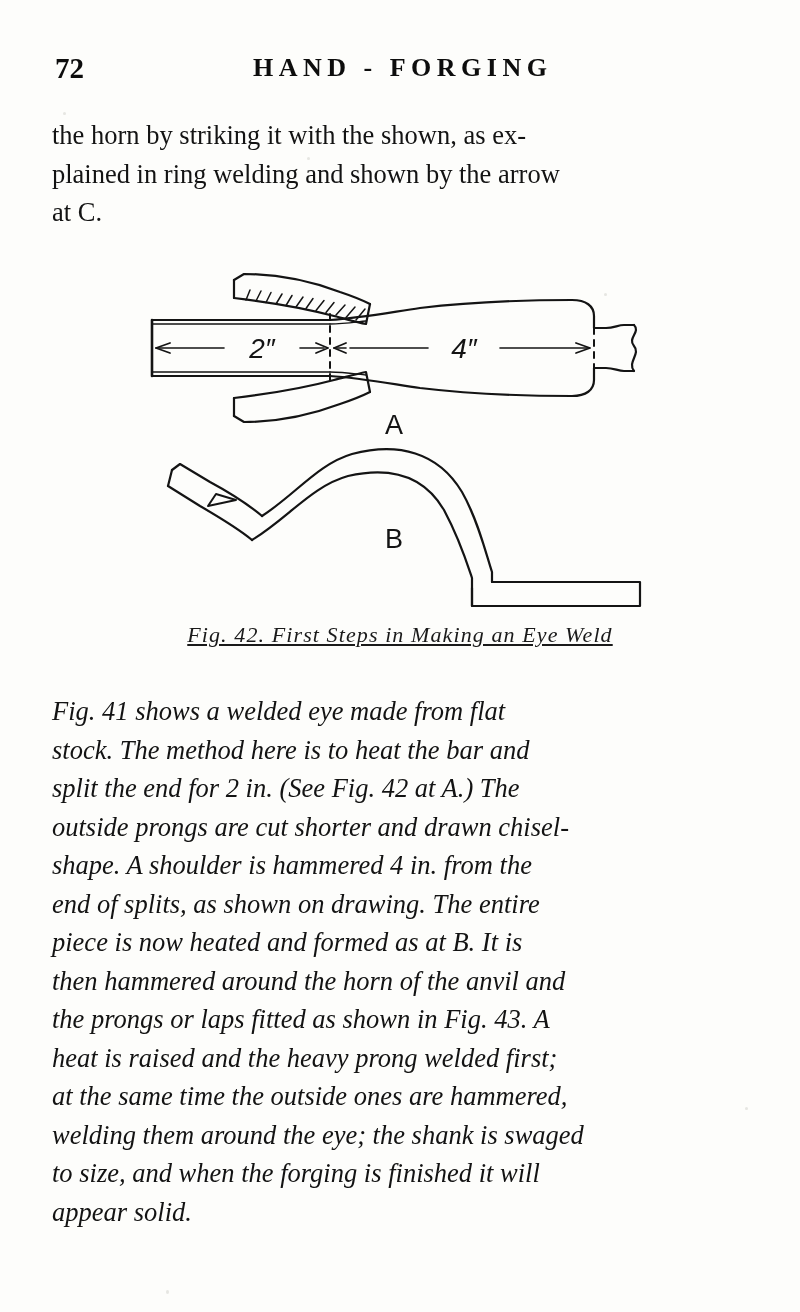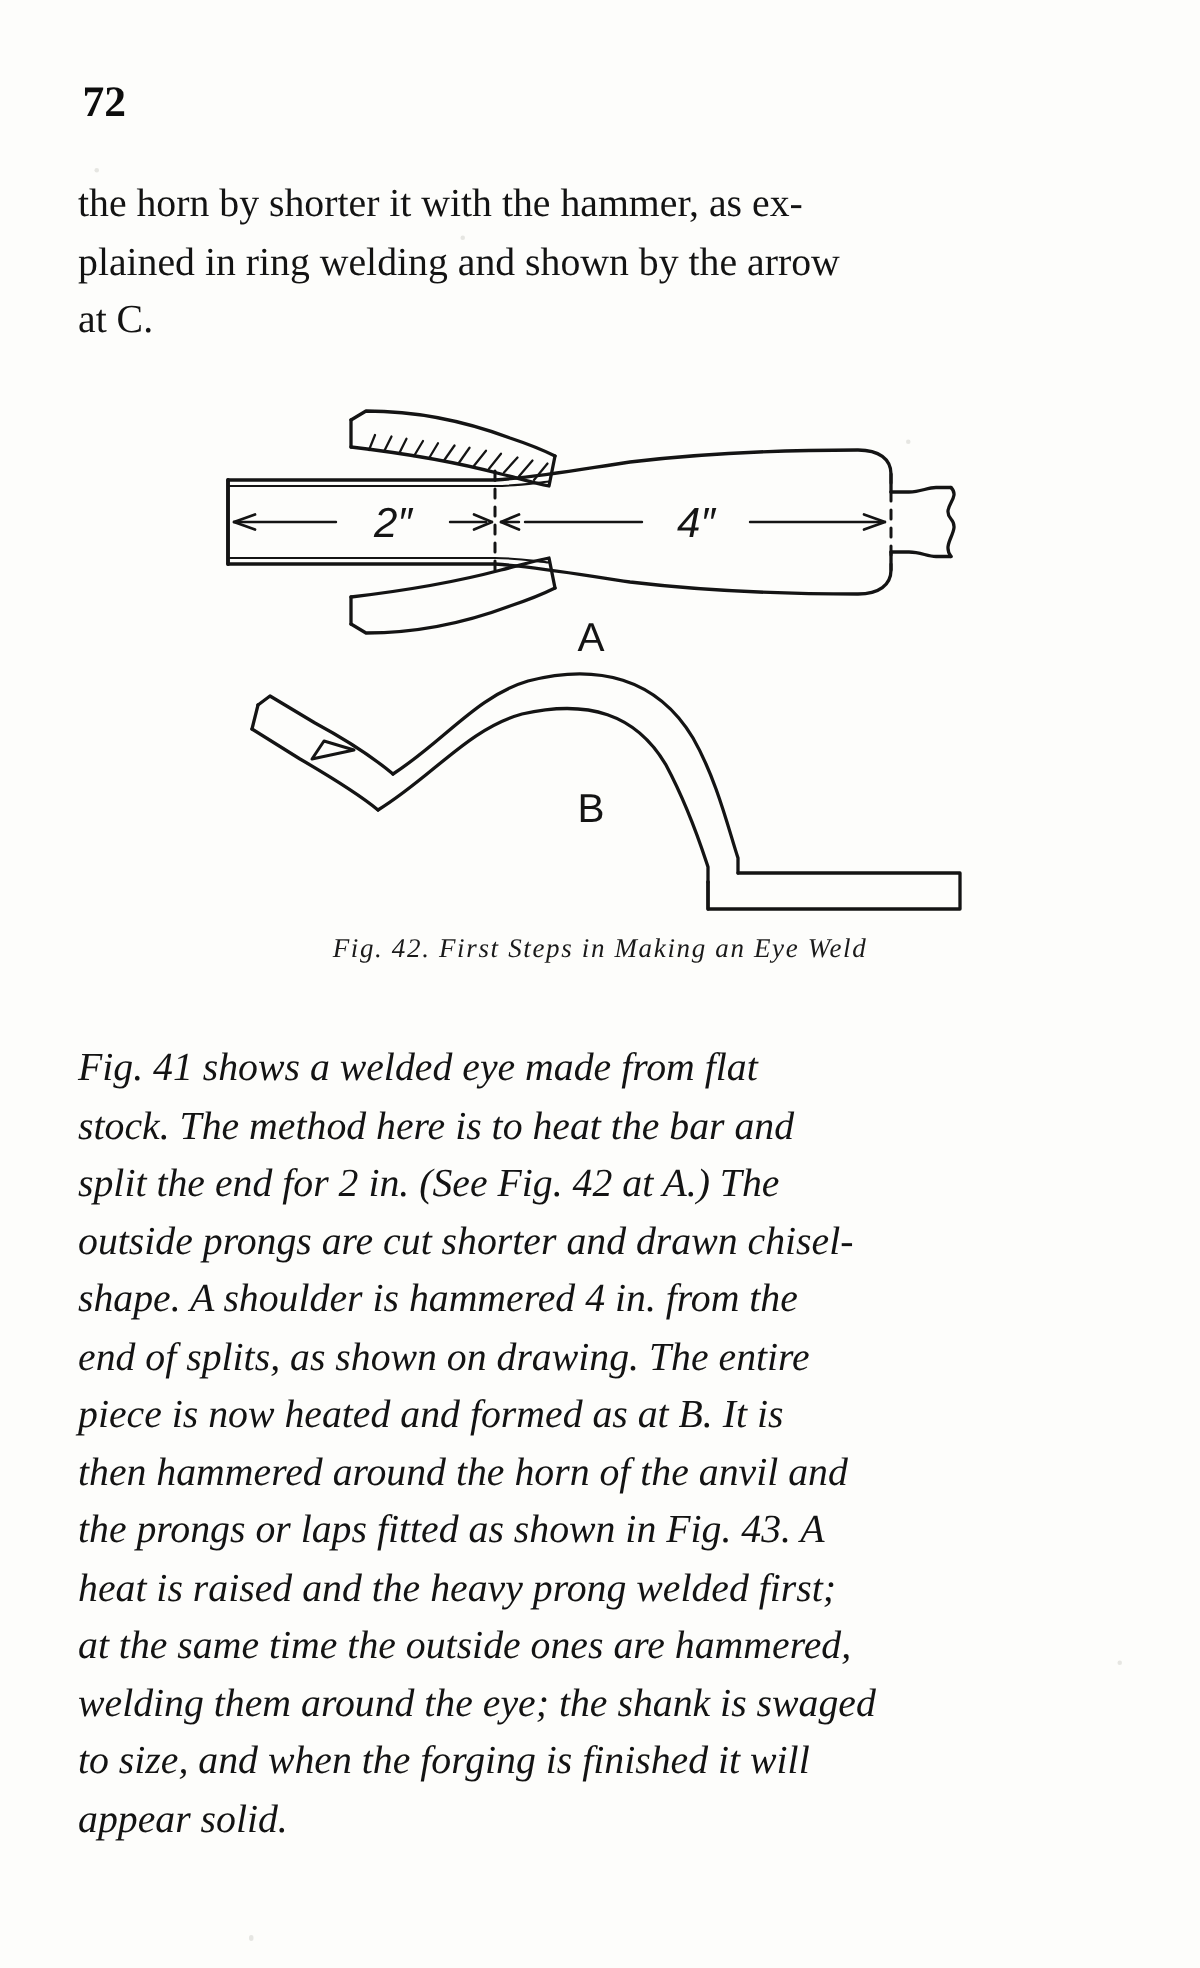--- a/index.html
+++ b/index.html
@@ -83,41 +83,43 @@
     top: 0;
     display: block;
   }
   .fig-caption {
     position: absolute;
     left: 0;
     top: 364px;
     width: 800px;
     text-align: center;
     font-style: italic;
-    font-size: 18px;
+    font-size: 22px;
     letter-spacing: 1.1px;
     color: #1a1a1a;
+    text-decoration: underline;
   }
   .speck {
     position: absolute;
     background: #cfcfc9;
     border-radius: 50%;
     opacity: .5;
   }
 </style>
 </head>
 <body>
 
 <div class="page">
 
   <div class="running-head">
     <div class="folio">72</div>
+    <div class="head-title">HAND - FORGING</div>
   </div>
 
-  <div class="bodytext" id="para-intro">the horn by shorter it with the hammer, as ex-
+  <div class="bodytext" id="para-intro">the horn by striking it with the shown, as ex-
 plained in ring welding and shown by the arrow
 at C.</div>
 
   <div class="figure-block">
 
     <svg class="figure-svg" width="800" height="360" viewBox="0 0 800 360">
       <g fill="none" stroke="#141414" stroke-width="2.2" stroke-linecap="round" stroke-linejoin="round">
 
         <path d="M152,62 L152,118" stroke-width="2.6"></path>
         <path d="M152,62 L330,62"></path>

